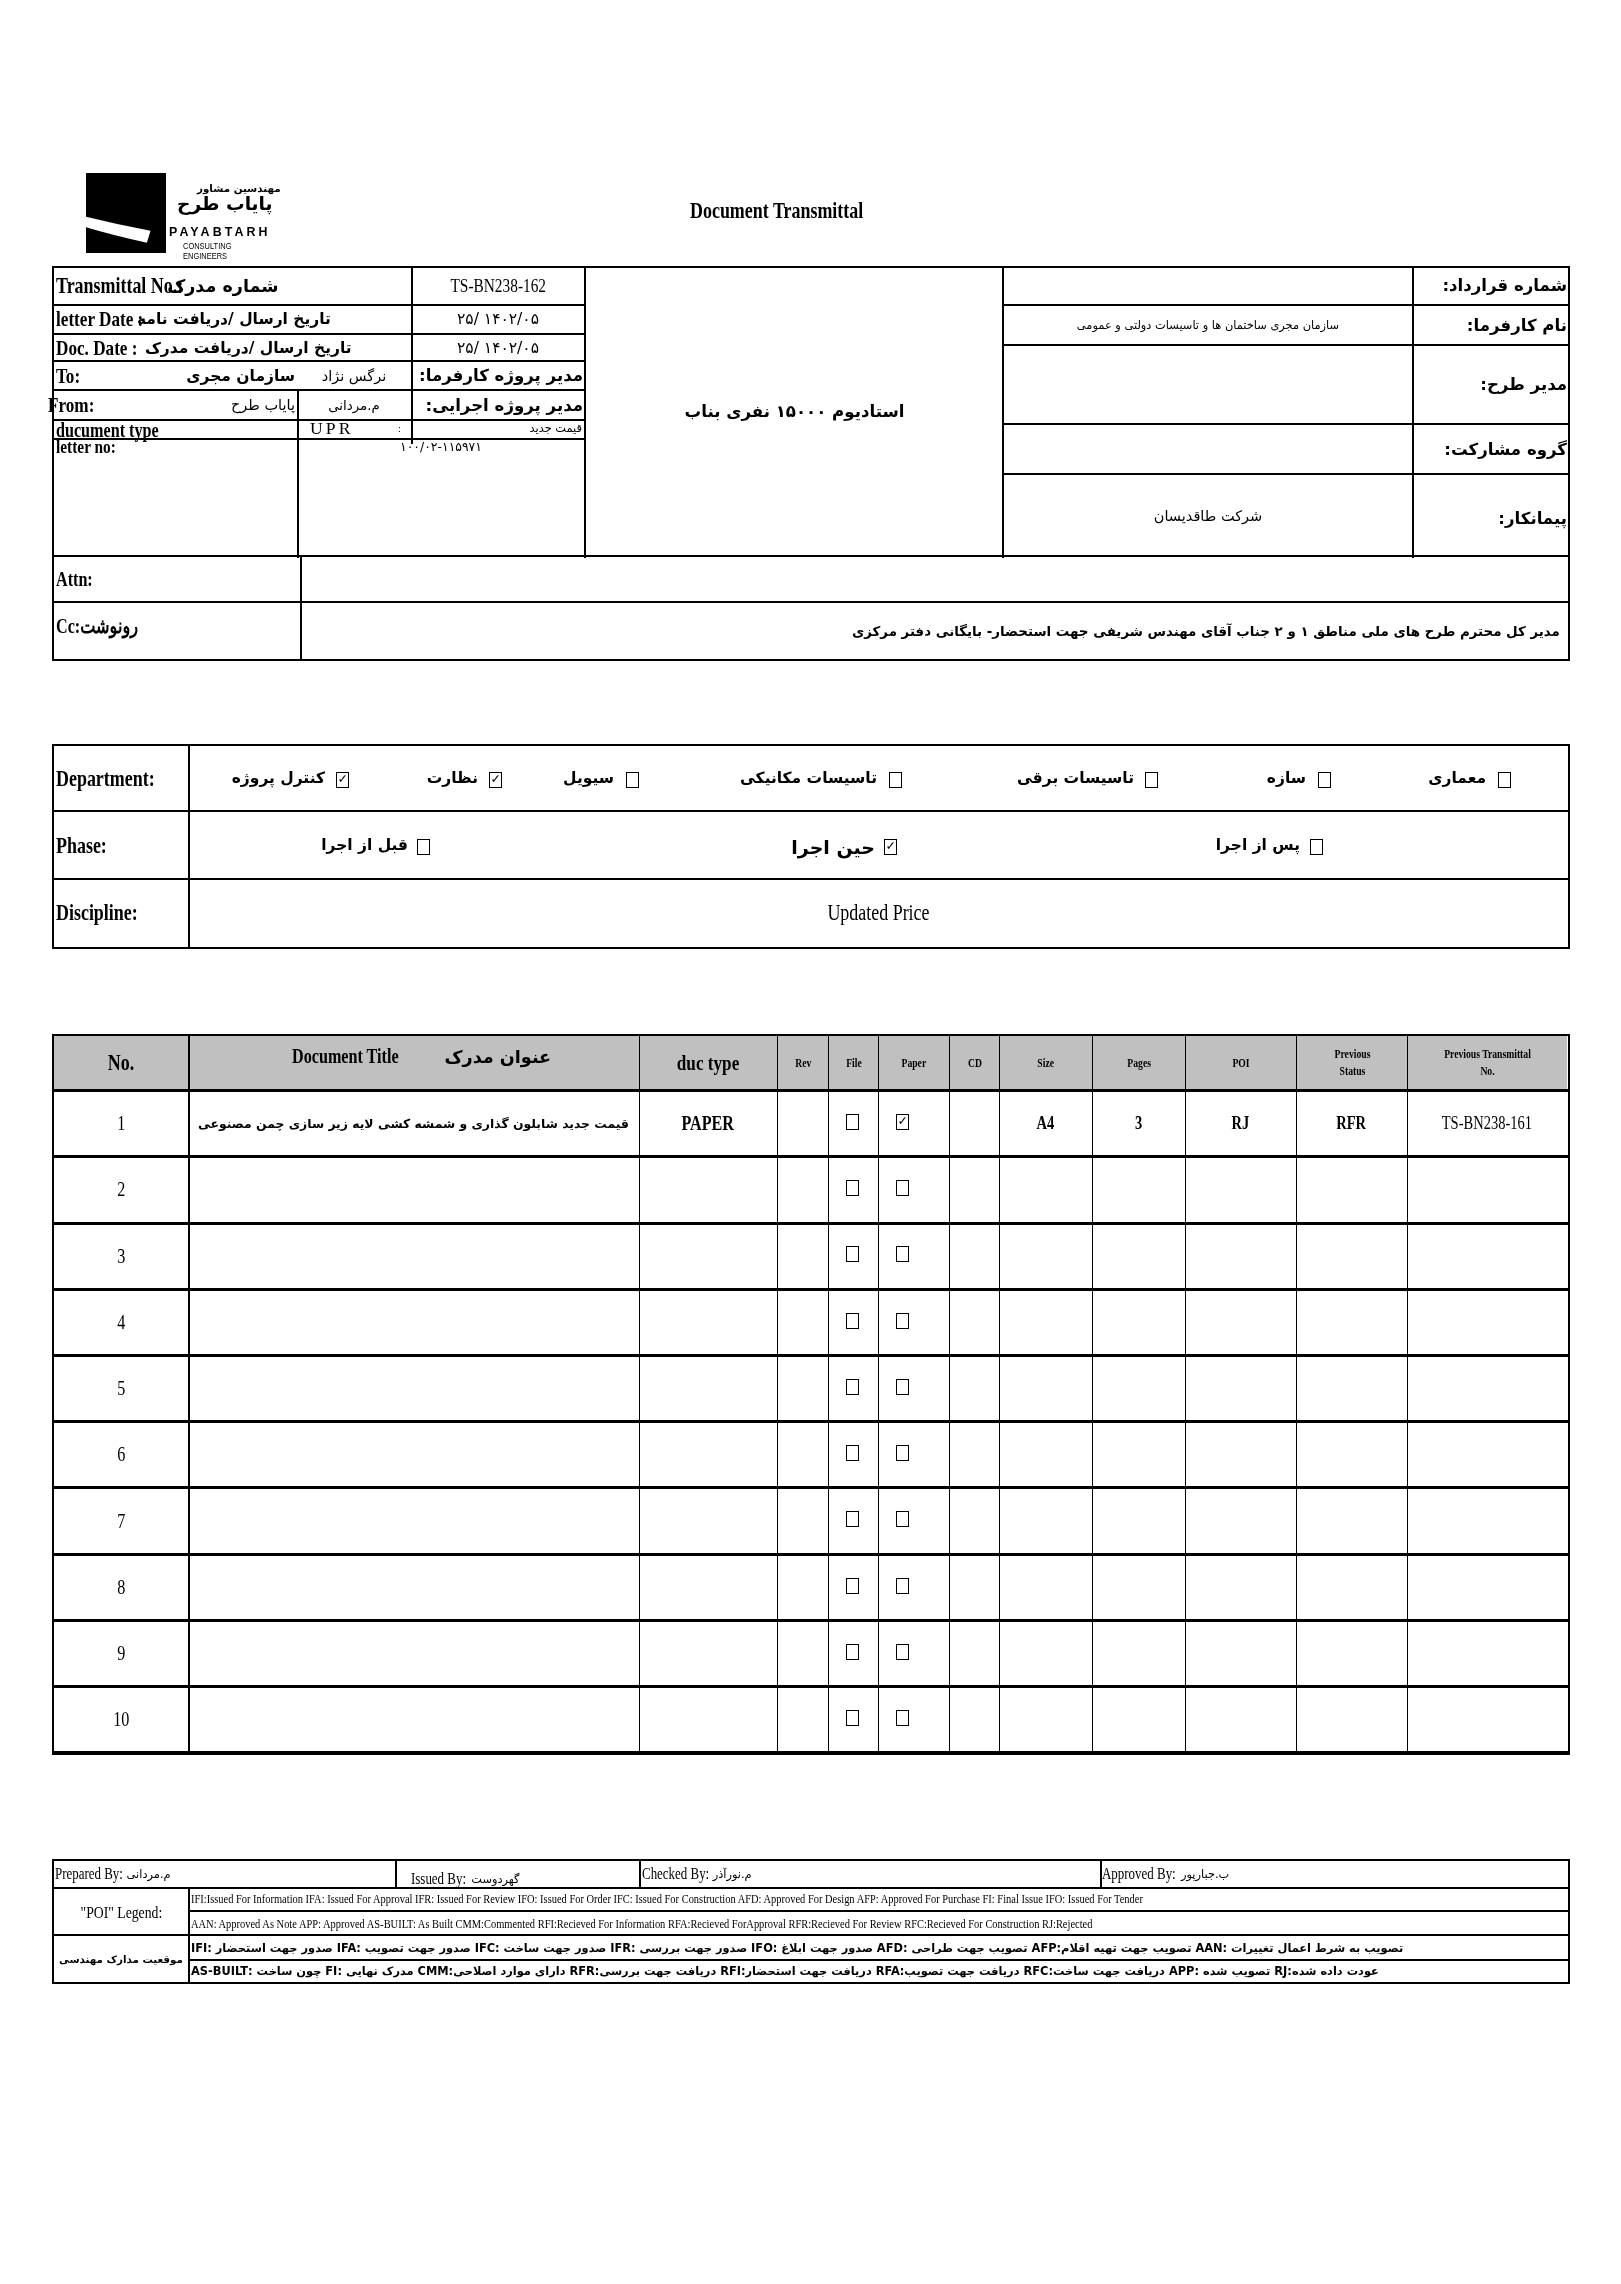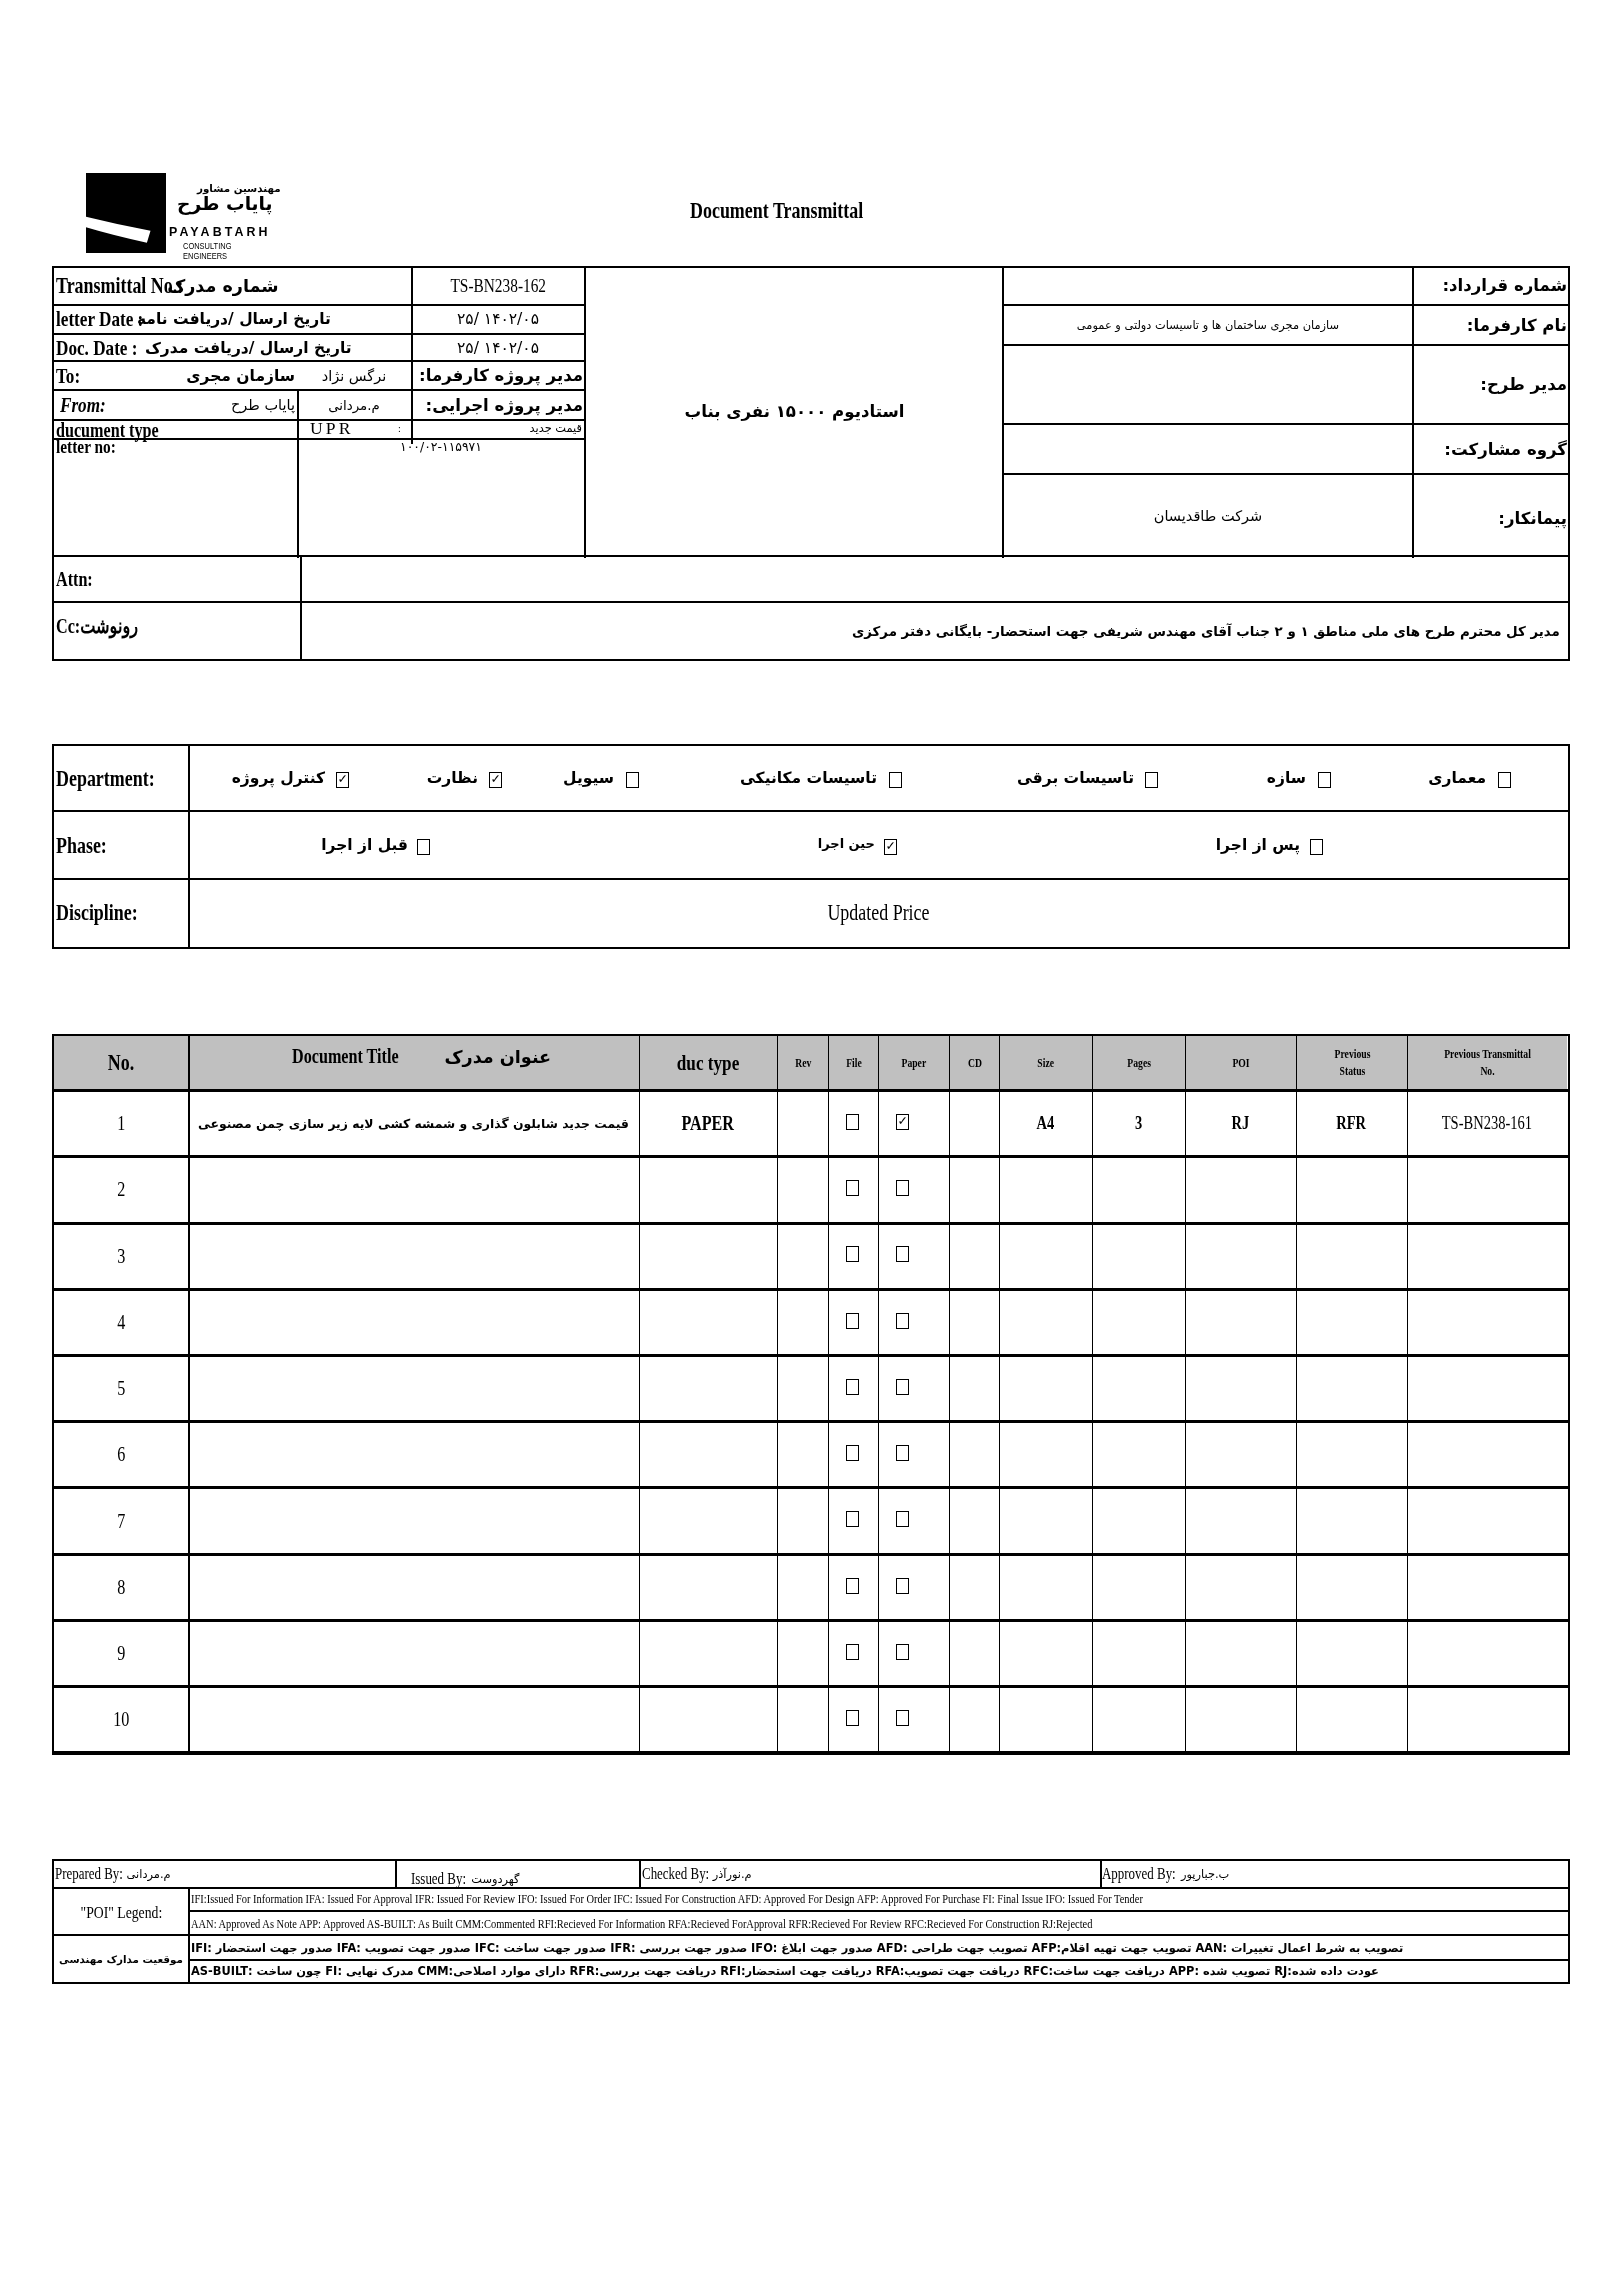--- a/index.html
+++ b/index.html
@@ -88,21 +88,21 @@
 <div class="cell" style="left:166px;top:362px;width:129px;height:27px;justify-content:flex-end;">
   <span class="fa" style="font-size:15.5px;">سازمان مجری</span>
 </div>
 <div class="cell" style="left:298px;top:362px;width:112px;height:27px;justify-content:center;">
   <span class="fa-n" style="font-size:14.5px;">نرگس نژاد</span>
 </div>
 <div class="cell" style="left:412px;top:362px;width:171px;height:27px;justify-content:flex-end;">
   <span class="fa" style="font-size:16.6px;">مدیر پروژه کارفرما:</span>
 </div>
 
-<div class="cell" style="left:60px;top:391px;width:103px;height:28px;font-style:italic;">
+<div class="cell" style="left:48px;top:391px;width:103px;height:28px;">
   <span class="cond" style="font-size:22px;font-weight:bold;">From:</span>
 </div>
 <div class="cell" style="left:166px;top:391px;width:129px;height:28.4px;justify-content:flex-end;">
   <span class="fa-n" style="font-size:14.5px;">پایاب طرح</span>
 </div>
 <div class="cell" style="left:298px;top:391px;width:112px;height:28.4px;justify-content:center;">
   <span class="fa-n" style="font-size:13.4px;">م.مردانی</span>
 </div>
 <div class="cell" style="left:412px;top:391px;width:171px;height:28.4px;justify-content:flex-end;">
   <span class="fa" style="font-size:16.6px;">مدیر پروژه اجرایی:</span>
@@ -205,21 +205,21 @@
     <span class="abs fa" style="right:136px;top:769px;font-size:15.5px;white-space:nowrap;">معماری</span>
   </div>
 
 <div class="cell" style="left:56px;top:813px;width:132px;height:66px;">
   <span class="cond" style="font-size:23px;font-weight:bold;">Phase:</span>
 </div>
 <div id="phase-options">
     <span class="cb abs" style="left:417px;top:839px;" role="checkbox" aria-checked="false"></span>
     <span class="abs fa" style="right:1214px;top:836px;font-size:15.5px;white-space:nowrap;">قبل از اجرا</span>
     <span class="cb abs" style="left:884px;top:839px;" role="checkbox" aria-checked="true"><span>✓</span></span>
-    <span class="abs fa" style="right:747px;top:836px;font-size:13px;white-space:nowrap;">حین اجرا</span>
+    <span class="abs fa" style="right:747px;top:836px;font-size:19px;white-space:nowrap;">حین اجرا</span>
     <span class="cb abs" style="left:1310px;top:839px;" role="checkbox" aria-checked="false"></span>
     <span class="abs fa" style="right:322px;top:836px;font-size:15.5px;white-space:nowrap;">پس از اجرا</span>
   </div>
 
 <div class="cell" style="left:56px;top:880px;width:132px;height:66px;">
   <span class="cond" style="font-size:23px;font-weight:bold;">Discipline:</span>
 </div>
 <div class="cell" style="left:189px;top:880px;width:1378px;height:66px;justify-content:center;">
   <span class="condc" style="font-size:23px;">Updated Price</span>
 </div>

